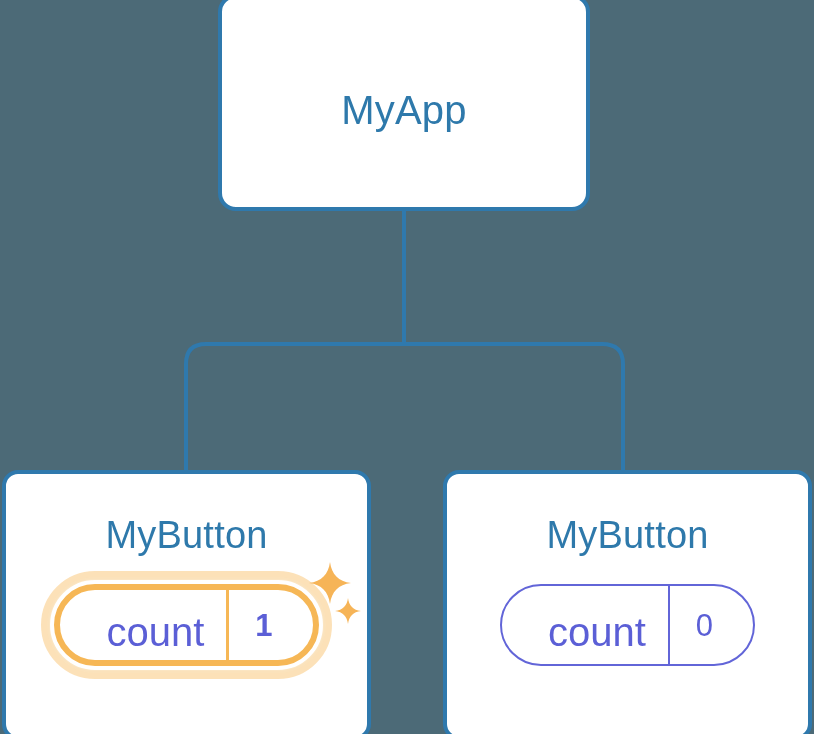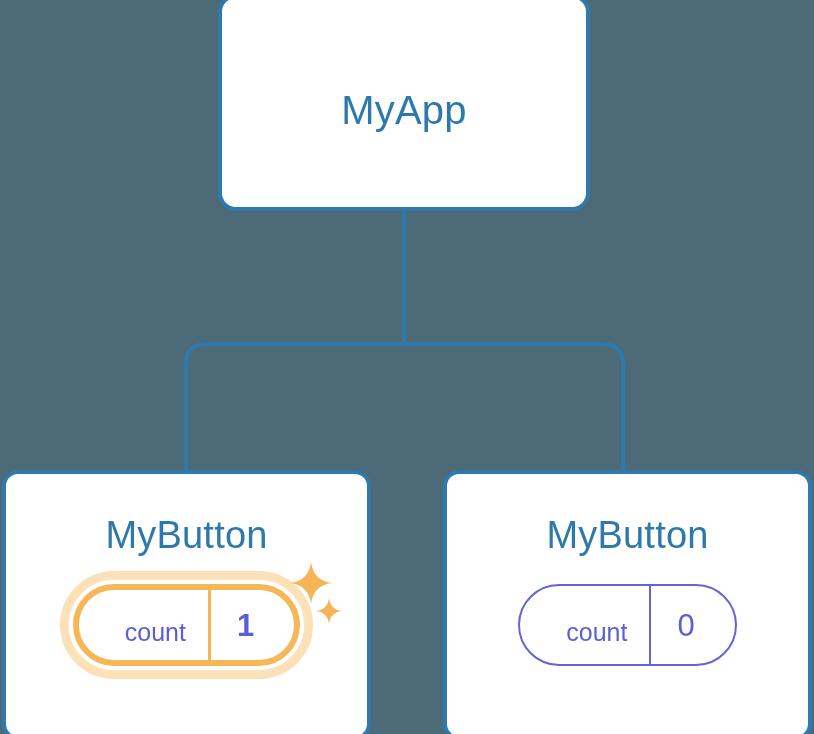--- a/index.html
+++ b/index.html
@@ -110,21 +110,21 @@
 
   .pill-cell {
     display: flex;
     align-items: center;
     justify-content: center;
     color: #5b5fd6;
     line-height: 1;
   }
 
   .pill-key {
-    font-size: 25px;
+    font-size: 40px;
     font-weight: 400;
     padding: 14px 22px 0 46px;
   }
 
   .pill-value {
     font-size: 31px;
     padding: 0 40px 0 26px;
   }
 
   

